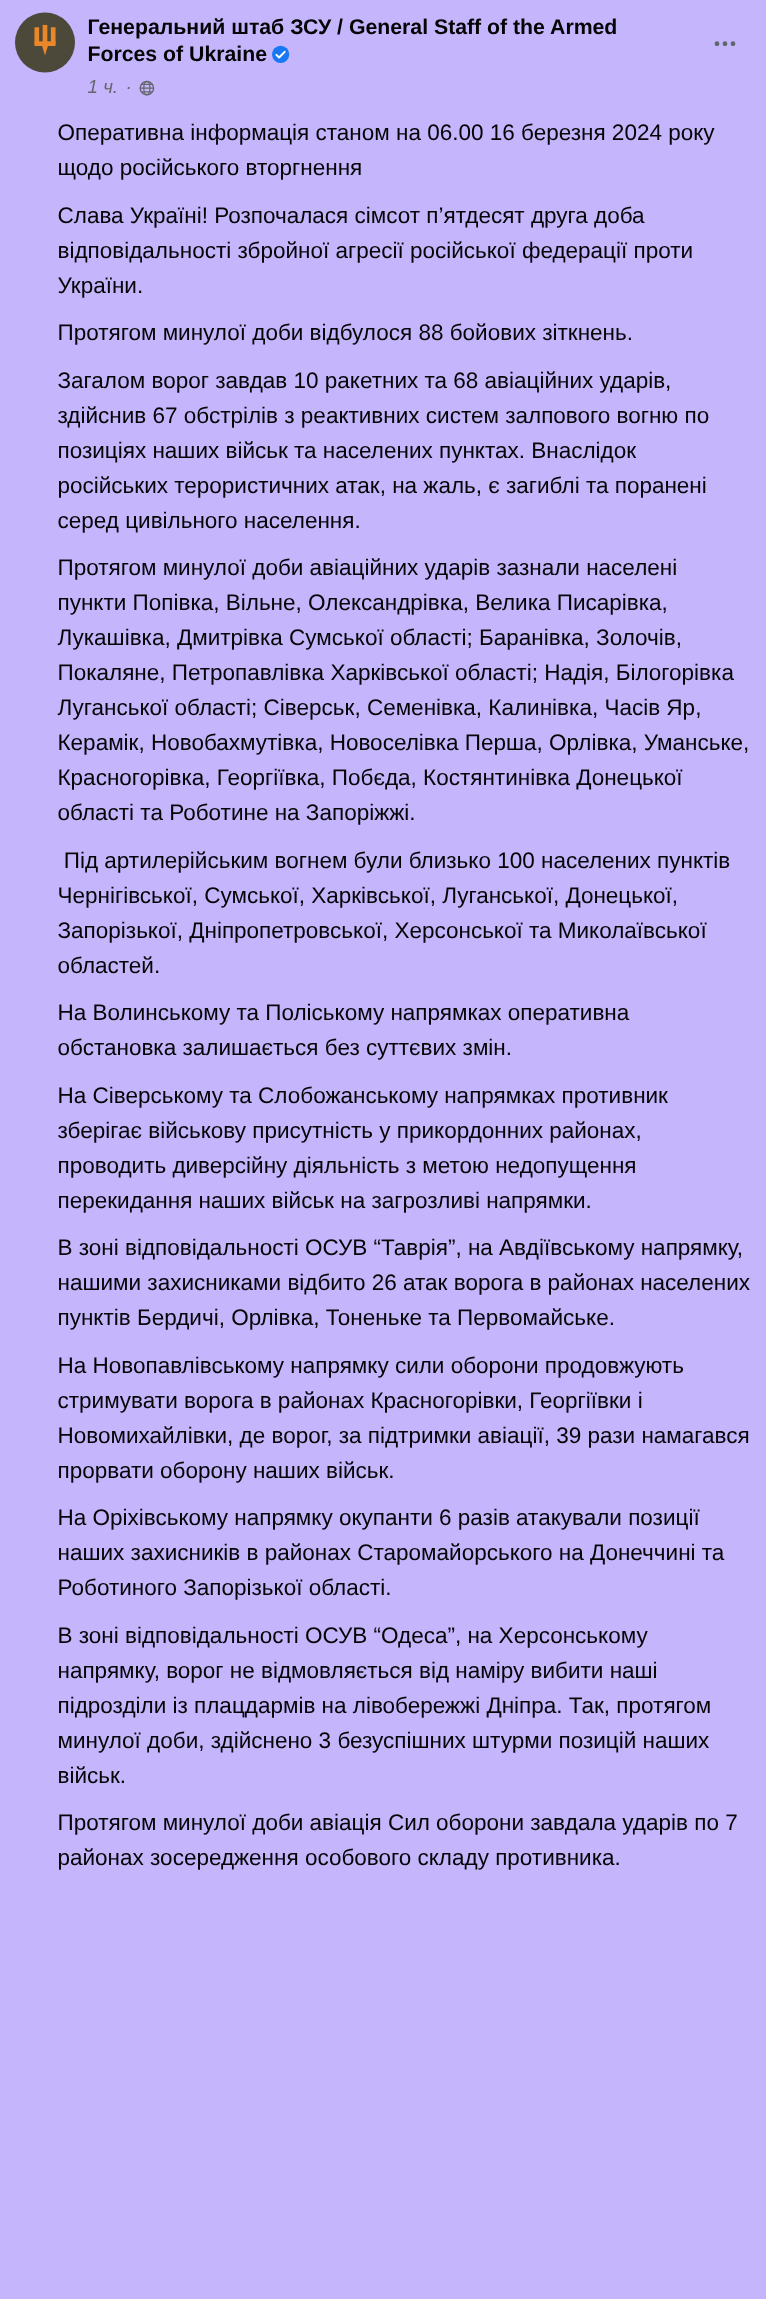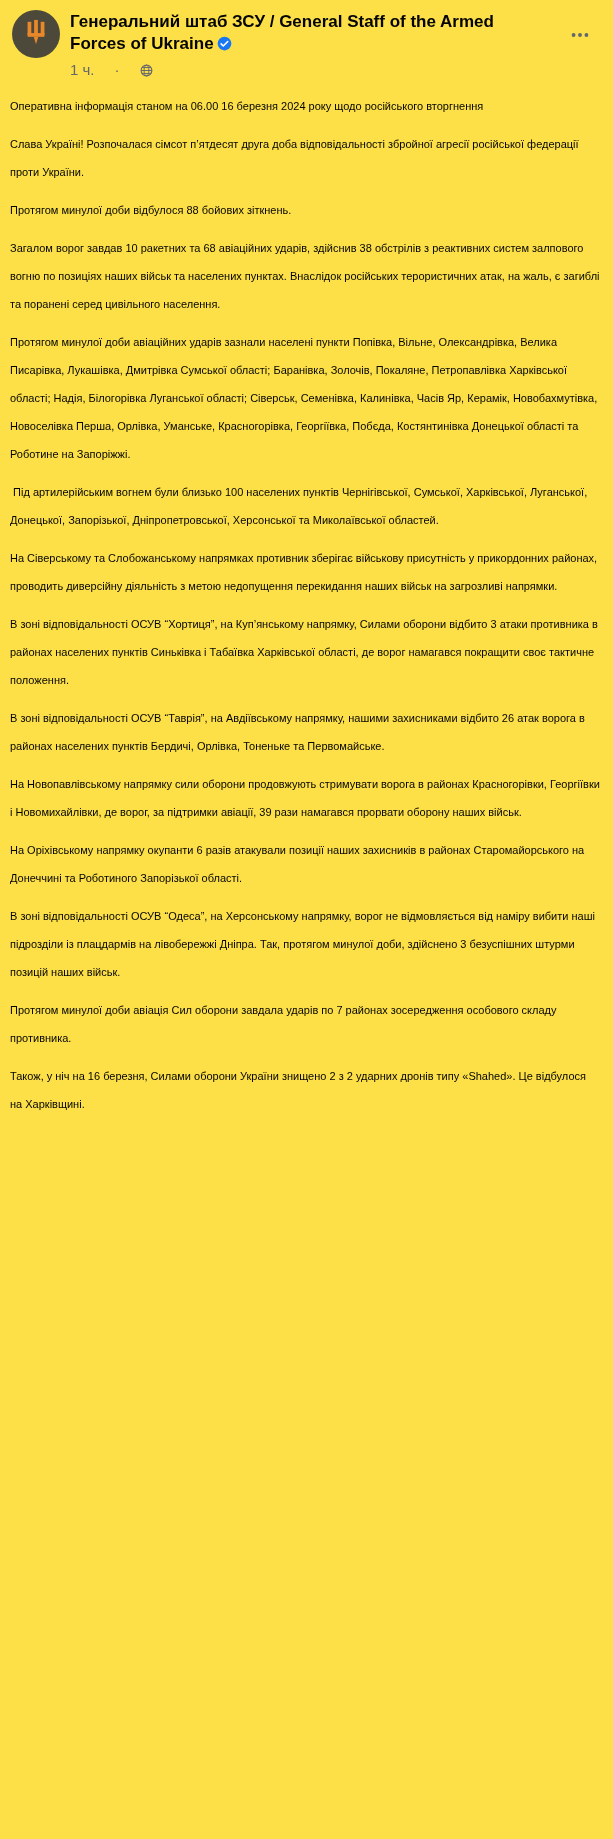--- a/index.html
+++ b/index.html
@@ -1,19 +1,19 @@
 <!DOCTYPE html>
 <html><head>
 <meta charset="utf-8">
 <style>
   html, body { margin: 0; padding: 0; background: #ffffff; }
   .post {
     width: 613px;
     min-height: 1839px;
-    background: #fde047;
+    background: #c4b5fd;
     font-family: "Liberation Sans", sans-serif;
     color: #050505;
     box-sizing: border-box;
   }
   .header {
     display: flex;
     align-items: flex-start;
     padding: 10px 12px 0 12px;
   }
   .avatar {
@@ -46,38 +46,40 @@
     vertical-align: -2px;
     margin-left: 3px;
   }
   .meta-row {
     margin-top: 4px;
     font-size: 15px;
     line-height: 18px;
     color: #65676B;
     display: flex;
     align-items: center;
-    gap: 20px;
+    gap: 6px;
+    font-style: italic;
   }
   .meta-row .ts { cursor: pointer; }
   .menu-btn {
     background: none;
     border: none;
     padding: 6px;
     margin: 8px 4px 0 0;
     cursor: pointer;
     border-radius: 50%;
     flex-shrink: 0;
     line-height: 0;
   }
   .post-body {
     padding: 13px 12px 10px 10px;
-    font-size: 11px;
+    font-size: 18px;
     line-height: 28px;
     color: #050505;
+    margin-left: 36px;
   }
   .para {
     margin: 0 0 10px 0;
     white-space: pre-line;
   }
   .para:last-child { margin-bottom: 0; }
 </style>
 </head>
 <body>
 
@@ -132,26 +134,25 @@
         </svg>
       </span>
     </button>
 
   </div>
 
   <div class="post-body">
       <p class="para">Оперативна інформація станом на 06.00 16 березня 2024 року щодо російського вторгнення</p>
       <p class="para">Слава Україні! Розпочалася сімсот п’ятдесят друга доба відповідальності збройної агресії російської федерації проти України.</p>
       <p class="para">Протягом минулої доби відбулося 88 бойових зіткнень.</p>
-      <p class="para">Загалом ворог завдав 10 ракетних та 68 авіаційних ударів, здійснив 38 обстрілів з реактивних систем залпового вогню по позиціях наших військ та населених пунктах. Внаслідок російських терористичних атак, на жаль, є загиблі та поранені серед цивільного населення.</p>
+      <p class="para">Загалом ворог завдав 10 ракетних та 68 авіаційних ударів, здійснив 67 обстрілів з реактивних систем залпового вогню по позиціях наших військ та населених пунктах. Внаслідок російських терористичних атак, на жаль, є загиблі та поранені серед цивільного населення.</p>
       <p class="para">Протягом минулої доби авіаційних ударів зазнали населені пункти Попівка, Вільне, Олександрівка, Велика Писарівка, Лукашівка, Дмитрівка Сумської області; Баранівка, Золочів, Покаляне, Петропавлівка Харківської області; Надія, Білогорівка Луганської області; Сіверськ, Семенівка, Калинівка, Часів Яр, Керамік, Новобахмутівка, Новоселівка Перша, Орлівка, Уманське, Красногорівка, Георгіївка, Побєда, Костянтинівка Донецької області та Роботине на Запоріжжі.</p>
       <p class="para">&nbsp;Під артилерійським вогнем були близько 100 населених пунктів Чернігівської, Сумської, Харківської, Луганської, Донецької, Запорізької, Дніпропетровської, Херсонської та Миколаївської областей.</p>
+      <p class="para">На Волинському та Поліському напрямках оперативна обстановка залишається без суттєвих змін.</p>
       <p class="para">На Сіверському та Слобожанському напрямках противник зберігає військову присутність у прикордонних районах, проводить диверсійну діяльність з метою недопущення перекидання наших військ на загрозливі напрямки.</p>
-      <p class="para">В зоні відповідальності ОСУВ “Хортиця”, на Куп’янському напрямку, Силами оборони відбито 3 атаки противника в районах населених пунктів Синьківка і Табаївка Харківської області, де ворог намагався покращити своє тактичне положення.</p>
       <p class="para">В зоні відповідальності ОСУВ “Таврія”, на Авдіївському напрямку, нашими захисниками відбито 26 атак ворога в районах населених пунктів Бердичі, Орлівка, Тоненьке та Первомайське.</p>
       <p class="para">На Новопавлівському напрямку сили оборони продовжують стримувати ворога в районах Красногорівки, Георгіївки і Новомихайлівки, де ворог, за підтримки авіації, 39 рази намагався прорвати оборону наших військ.</p>
       <p class="para">На Оріхівському напрямку окупанти 6 разів атакували позиції наших захисників в районах Старомайорського на Донеччині та Роботиного Запорізької області.</p>
       <p class="para">В зоні відповідальності ОСУВ “Одеса”, на Херсонському напрямку, ворог не відмовляється від наміру вибити наші підрозділи із плацдармів на лівобережжі Дніпра. Так, протягом минулої доби, здійснено 3 безуспішних штурми позицій наших військ.</p>
       <p class="para">Протягом минулої доби авіація Сил оборони завдала ударів по 7 районах зосередження особового складу противника.</p>
-      <p class="para">Також, у ніч на 16 березня, Силами оборони України знищено 2 з 2 ударних дронів типу «Shahed». Це відбулося на Харківщині.</p>
     </div>
 
 </div>
 
 </body></html>

